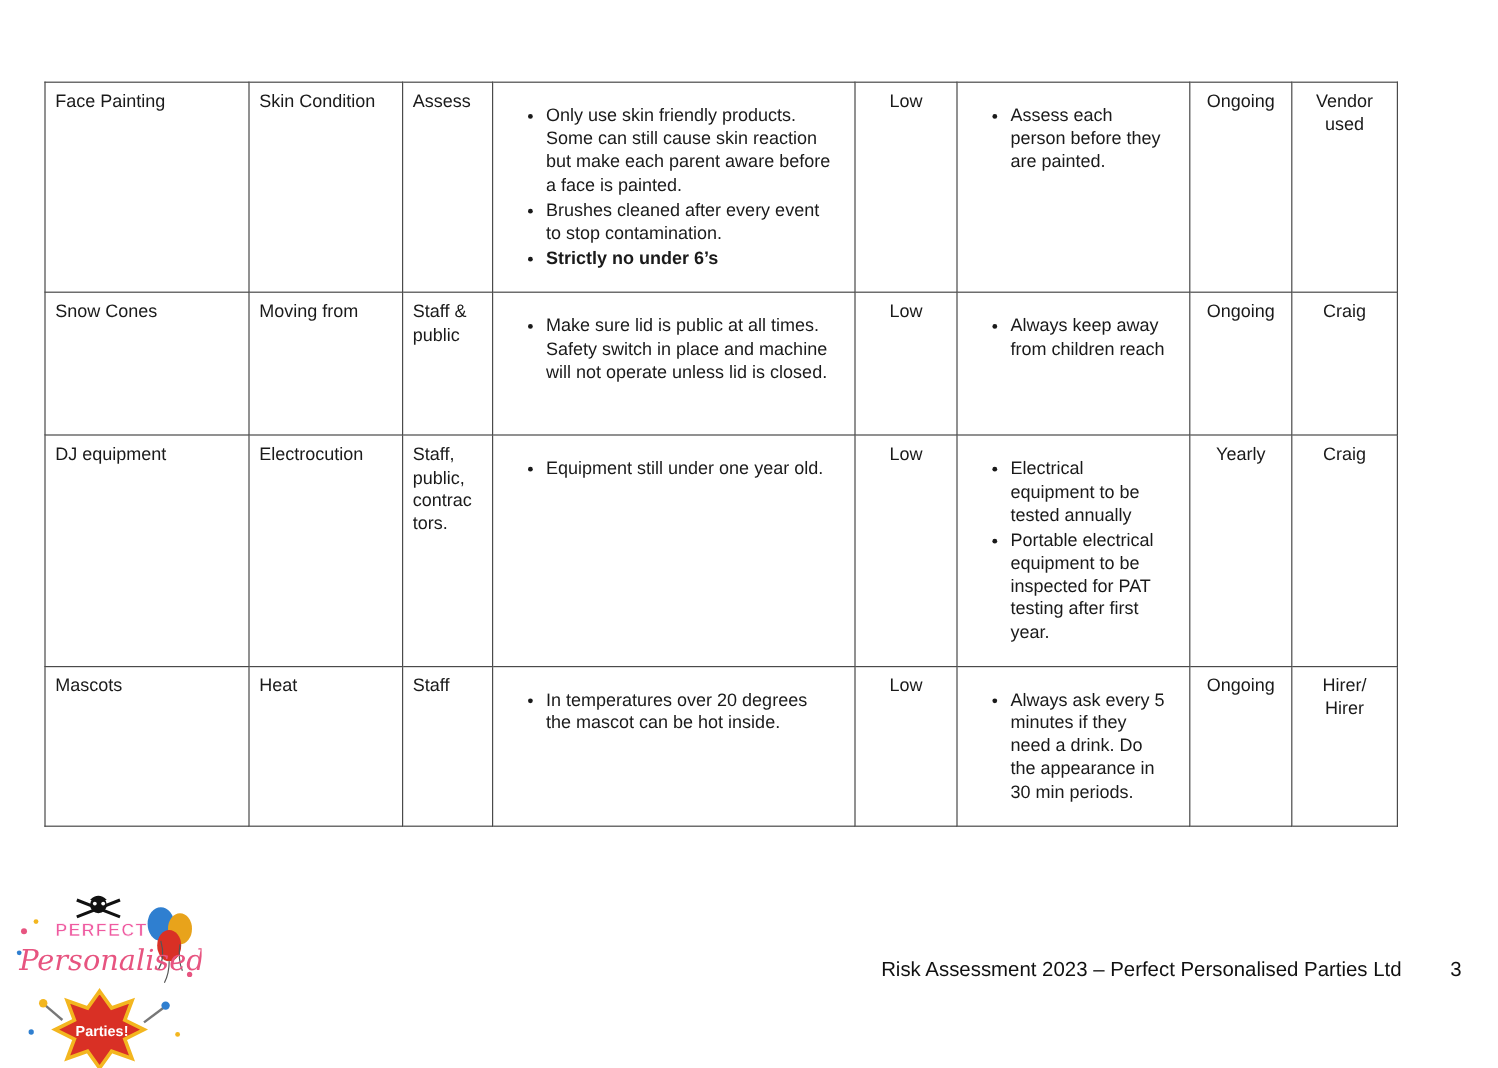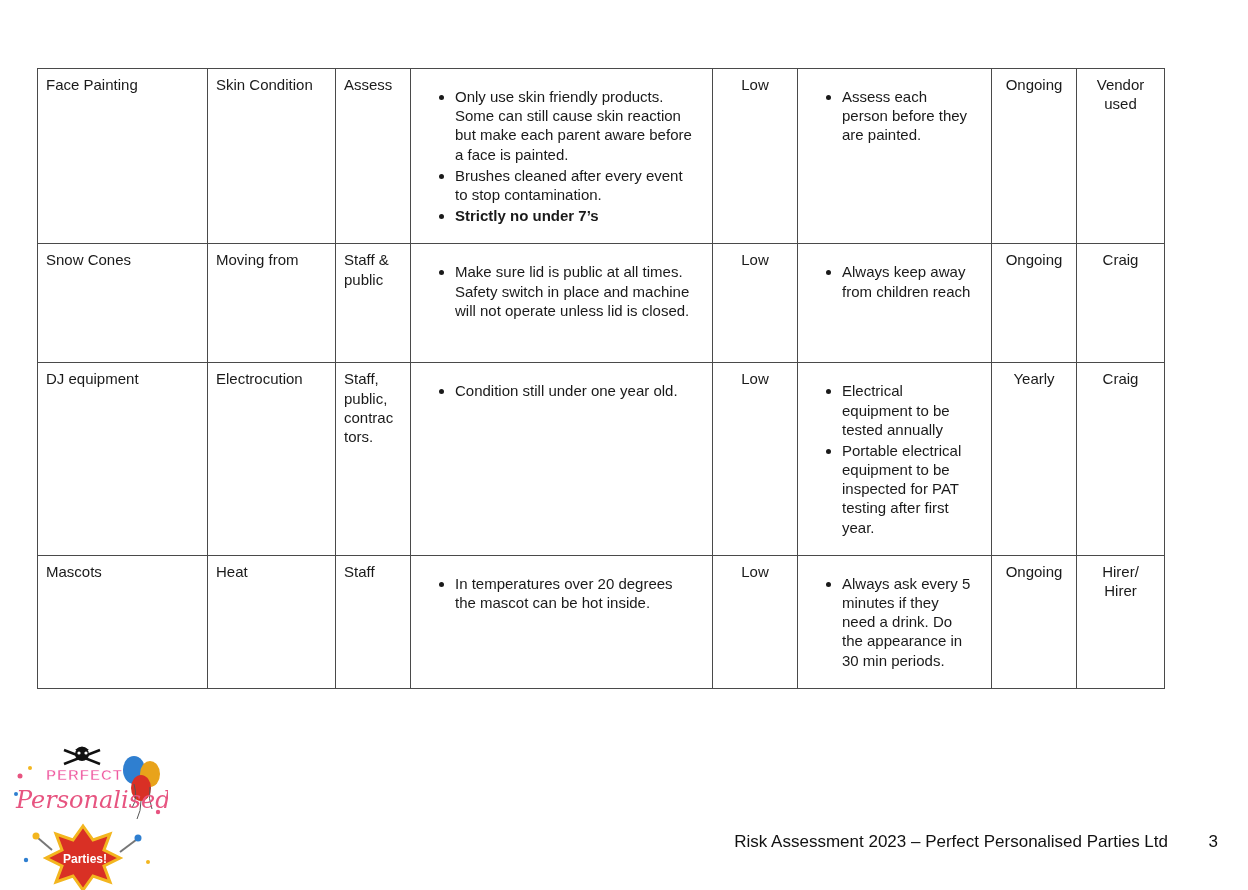--- a/index.html
+++ b/index.html
@@ -46,21 +46,21 @@
   td ul li{margin:0 0 2px 0;}
   li.bold-item{font-weight:bold;}
 
   tr.r1 td{height:139px;}
   tr.r2 td{height:106px;}
   tr.r3 td{height:158px;}
   tr.r4 td{height:107px;}
 
   .footer{
     position:absolute;
-    top:832px;
+    top:798px;
     right:30px;
     font-size:17px;
     color:#111;
     display:flex;
     align-items:baseline;
     gap:38px;
   }
   .footer .pagenum{min-width:12px;text-align:right;}
 
   .logo{
@@ -90,21 +90,21 @@
     <tbody>
 
       <tr class="r1">
         <td>Face Painting</td>
         <td>Skin Condition</td>
         <td class="who">Assess</td>
         <td>
           <ul>
             <li>Only use skin friendly products. Some can still cause skin reaction but make each parent aware before a face is painted.</li>
             <li>Brushes cleaned after every event to stop contamination.</li>
-            <li class="bold-item">Strictly no under 7’s</li>
+            <li class="bold-item">Strictly no under 6’s</li>
           </ul>
         </td>
         <td class="center">Low</td>
         <td>
           <ul>
             <li>Assess each person before they are painted.</li>
           </ul>
         </td>
         <td class="center">Ongoing</td>
         <td class="center">Vendor used</td>
@@ -128,21 +128,21 @@
         <td class="center">Ongoing</td>
         <td class="center">Craig</td>
       </tr>
 
       <tr class="r3">
         <td>DJ equipment</td>
         <td>Electrocution</td>
         <td class="who">Staff, public, contrac tors.</td>
         <td>
           <ul>
-            <li>Condition still under one year old.</li>
+            <li>Equipment still under one year old.</li>
           </ul>
         </td>
         <td class="center">Low</td>
         <td>
           <ul>
             <li>Electrical equipment to be tested annually</li>
             <li>Portable electrical equipment to be inspected for PAT testing after first year.</li>
           </ul>
         </td>
         <td class="center">Yearly</td>

